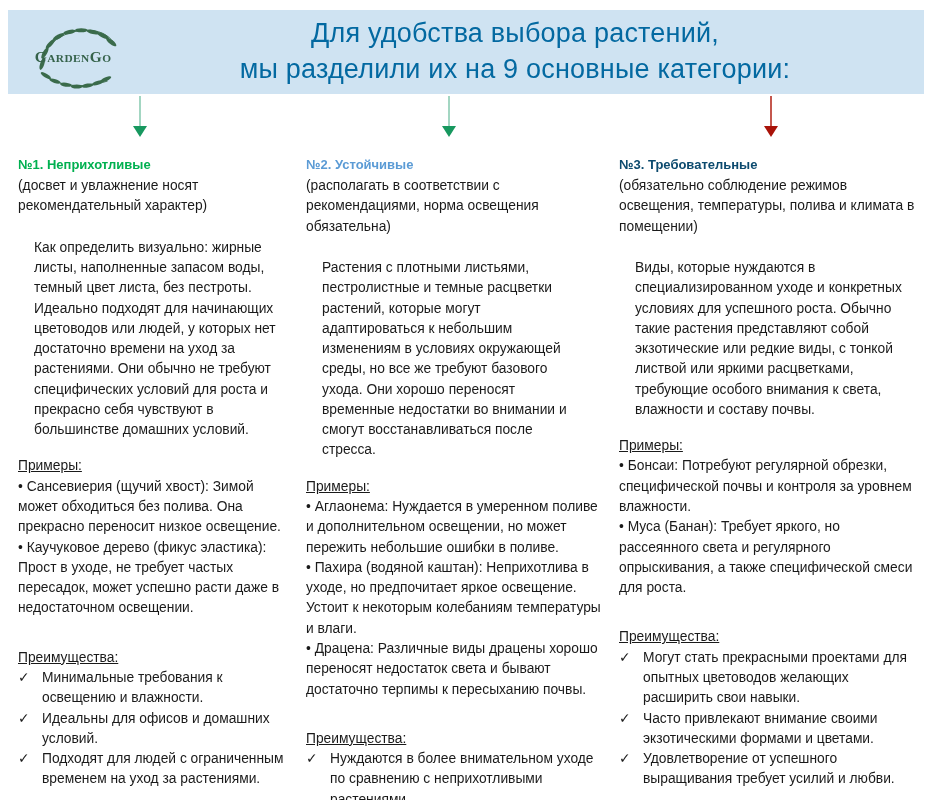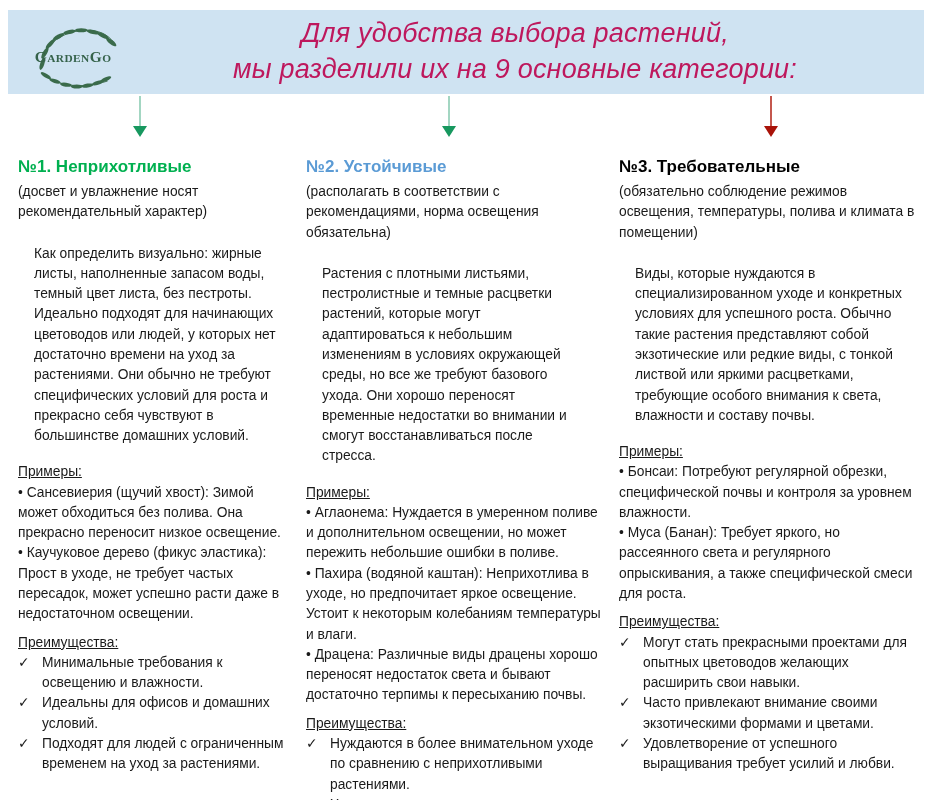--- a/index.html
+++ b/index.html
@@ -10,47 +10,47 @@
   }
   .page{position:relative;width:933px;height:800px;}
 
   
   .header{
     position:absolute;left:8px;top:10px;width:916px;height:84px;
     display:flex;align-items:center;
   }
   .logo-box{width:132px;display:flex;justify-content:center;align-items:center;}
   .title{
-    flex:1;text-align:center;font-size:27px;line-height:1.32;color:#be185d;
-    padding-right:34px;letter-spacing:0.2px;font-style:italic;
+    flex:1;text-align:center;font-size:27px;line-height:1.32;color:#0369a1;
+    padding-right:34px;letter-spacing:0.2px;
   }
 
   
   .arrow{
     position:absolute;top:96px;width:16px;margin-left:-8px;
     display:flex;flex-direction:column;align-items:center;
   }
   .arrow .stem{width:2px;height:30px;}
   .arrow .head{
     width:0;height:0;
     border-left:7px solid transparent;border-right:7px solid transparent;
     border-top:11px solid #000;
   }
 
   
   .column{position:absolute;top:155px;font-size:13.8px;line-height:1.47;}
   .col-a{left:18px;width:279px;}
   .col-b{left:306px;width:295px;}
   .col-c{left:619px;width:303px;}
 
-  .col-heading{font-size:17px;font-weight:bold;margin:0 0 2px 0;}
+  .col-heading{font-size:13px;font-weight:bold;margin:0 0 2px 0;}
   .col-subtitle{margin:0 0 21px 0;}
   .col-desc{margin:16px;}
   .list-label{text-decoration:underline;}
-  .adv-label{margin-top:8px;}
+  .adv-label{margin-top:29px;}
   .example .bullet{display:inline;}
   .example .example-text{display:inline;}
   .adv{display:flex;gap:11px;}
   .adv .check{flex:0 0 13px;}
 </style>
 </head>
 <body>
 
 <div class="page">
 
@@ -140,21 +140,21 @@
         <span class="check">✓</span>
         <span class="adv-text">Хорошо выносят изменения температуры и влажности.</span>
       </div>
     <div class="adv">
         <span class="check">✓</span>
         <span class="adv-text">Подходят для средних цветоводов, которые хотят развивать свои навыки.</span>
       </div>
   </section>
 
   <section class="column col-c">
-    <h2 class="col-heading" style="color: #000000;">№3. Требовательные</h2>
+    <h2 class="col-heading" style="color: #0c4a6e;">№3. Требовательные</h2>
     <p class="col-subtitle">(обязательно соблюдение режимов освещения, температуры, полива и климата в помещении)</p>
     <p class="col-desc">Виды, которые нуждаются в специализированном уходе и конкретных условиях для успешного роста. Обычно такие растения представляют собой экзотические или редкие виды, с тонкой листвой или яркими расцветками, требующие особого внимания к света, влажности и составу почвы.</p>
     <div class="list-label">Примеры:</div>
     <div class="example"><span class="bullet">•</span> <span class="example-text">Бонсаи: Потребуют регулярной обрезки, специфической почвы и контроля за уровнем влажности.</span></div>
     <div class="example"><span class="bullet">•</span> <span class="example-text">Муса (Банан): Требует яркого, но рассеянного света и регулярного опрыскивания, а также специфической смеси для роста.</span></div>
     <div class="list-label adv-label">Преимущества:</div>
     <div class="adv">
         <span class="check">✓</span>
         <span class="adv-text">Могут стать прекрасными проектами для опытных цветоводов желающих расширить свои навыки.</span>
       </div>

